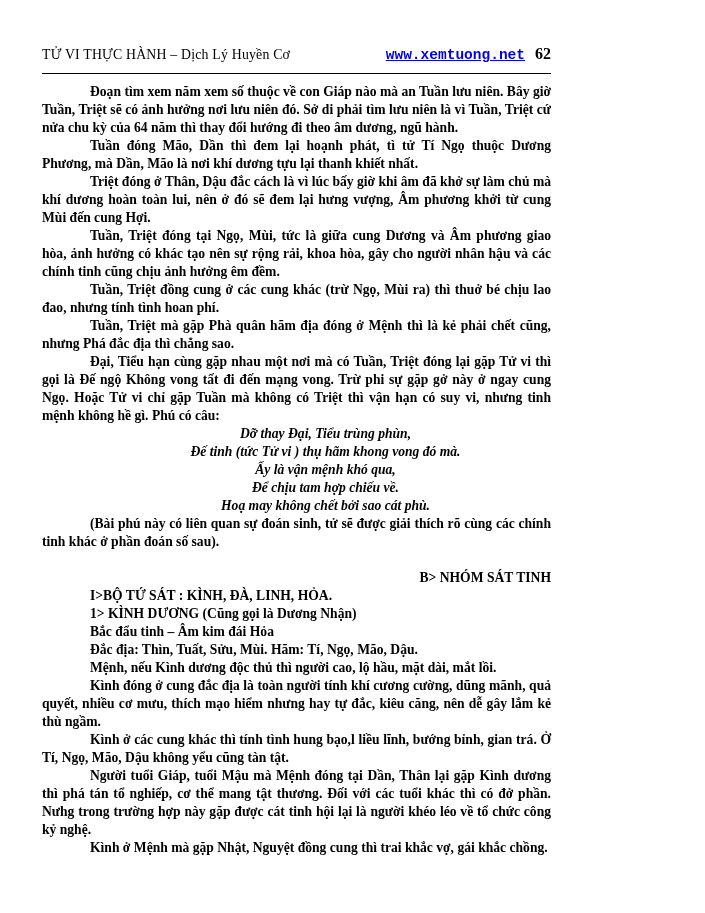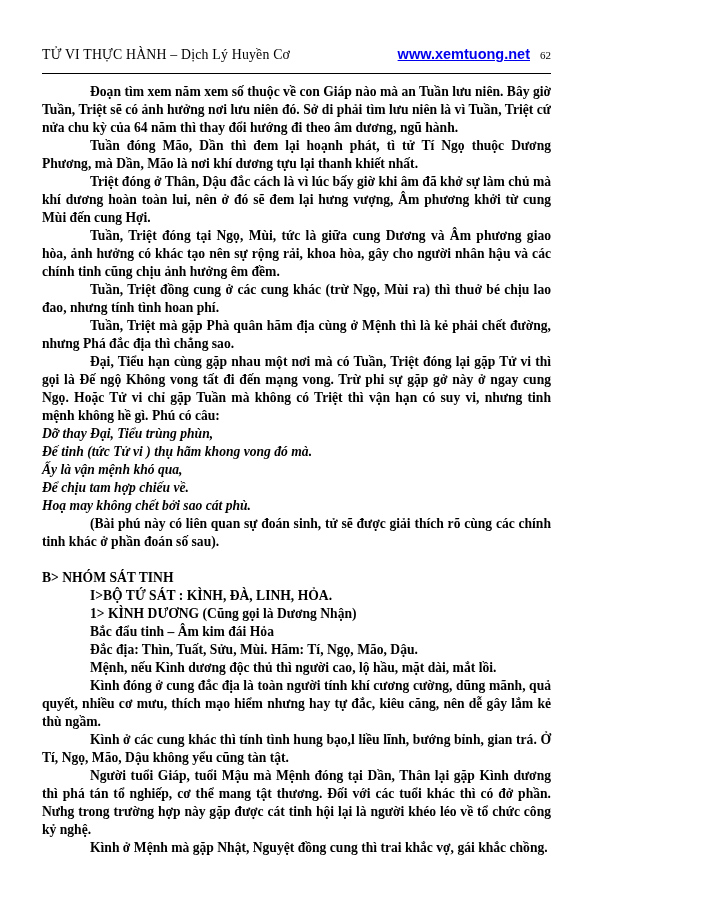--- a/index.html
+++ b/index.html
@@ -25,47 +25,48 @@
     font-size: 13.8px;
     letter-spacing: 0.2px;
     white-space: nowrap;
   }
   .header-right {
     display: flex;
     align-items: baseline;
     gap: 10px;
   }
   .site-link {
-    font-family: Liberation Sans, sans-serif;
+    font-family: Liberation Mono, monospace;
     font-weight: bold;
     font-size: 14.5px;
     color: #0000ee;
     text-decoration: underline;
     cursor: pointer;
   }
-  .page-number { font-size: 11px; }
+  .page-number { font-size: 16px; font-weight: bold; }
   .rule {
     border: none;
     border-top: 1.7px solid #000000;
     margin: 9px 0 0 0;
   }
   .doc-body { margin-top: 9px; font-weight: bold; }
   .doc-body p {
     margin: 0;
     text-align: justify;
     text-indent: 48px;
   }
   .doc-body p.verse {
     text-indent: 0;
-    text-align: left;
+    margin-left: 58px;
+    text-align: center;
     font-style: italic;
   }
   .doc-body p.section-heading {
     text-indent: 0;
-    text-align: left;
+    text-align: right;
     margin-top: 18px;
   }
 </style>
 </head>
 <body>
 
 <div class="page">
   <div class="header">
     <span class="header-title">TỬ VI THỰC HÀNH – Dịch Lý Huyền Cơ</span>
     <span class="header-right">
@@ -73,21 +74,21 @@
       <span class="page-number">62</span>
     </span>
   </div>
   <hr class="rule">
   <div class="doc-body">
     <p class="body-para">Đoạn tìm xem năm xem số thuộc về con Giáp nào mà an Tuần lưu niên. Bây giờ Tuần, Triệt sẽ có ảnh hưởng nơi lưu niên đó. Sở di phải tìm lưu niên là vì Tuần, Triệt cứ nửa chu kỳ của 64 năm thì thay đổi hướng đi theo âm dương, ngũ hành.</p>
     <p class="body-para">Tuần đóng Mão, Dần thì đem lại hoạnh phát, tì tử Tí Ngọ thuộc Dương Phương, mà Dần, Mão là nơi khí dương tựu lại thanh khiết nhất.</p>
     <p class="body-para">Triệt đóng ở Thân, Dậu đắc cách là vì lúc bấy giờ khi âm đã khở sự làm chủ mà khí dương hoàn toàn lui, nên ở đó sẽ đem lại hưng vượng, Âm phương khởi từ cung Mùi đến cung Hợi.</p>
     <p class="body-para">Tuần, Triệt đóng tại Ngọ, Mùi, tức là giữa cung Dương và Âm phương giao hòa, ảnh hưởng có khác tạo nên sự rộng rải, khoa hòa, gây cho người nhân hậu và các chính tinh cũng chịu ảnh hưởng êm đềm.</p>
     <p class="body-para">Tuần, Triệt đồng cung ở các cung khác (trừ Ngọ, Mùi ra) thì thuở bé chịu lao đao, nhưng tính tình hoan phí.</p>
-    <p class="body-para">Tuần, Triệt mà gặp Phà quân hãm địa cùng ở Mệnh thì là kẻ phải chết đường, nhưng Phá đắc địa thì chẳng sao.</p>
+    <p class="body-para">Tuần, Triệt mà gặp Phà quân hãm địa đóng ở Mệnh thì là kẻ phải chết cũng, nhưng Phá đắc địa thì chẳng sao.</p>
     <p class="body-para">Đại, Tiểu hạn cùng gặp nhau một nơi mà có Tuần, Triệt đóng lại gặp Tử vi thì gọi là Đế ngộ Không vong tất đi đến mạng vong. Trừ phi sự gặp gở này ở ngay cung Ngọ. Hoặc Tử vi chỉ gặp Tuần mà không có Triệt thì vận hạn có suy vi, nhưng tinh mệnh không hề gì. Phú có câu:</p>
     <p class="verse">Dỡ thay Đại, Tiểu trùng phùn,</p>
     <p class="verse">Đế tinh (tức Tử vi ) thụ hãm khong vong đó mà.</p>
     <p class="verse">Ấy là vận mệnh khó qua,</p>
     <p class="verse">Để chịu tam hợp chiếu về.</p>
     <p class="verse">Hoạ may không chết bởi sao cát phù.</p>
     <p class="body-para">(Bài phú này có liên quan sự đoán sinh, tử sẽ được giải thích rõ cùng các chính tinh khác ở phần đoán số sau).</p>
     <p class="section-heading">B&gt; NHÓM SÁT TINH</p>
     <p class="body-para">I&gt;BỘ TỨ SÁT : KÌNH, ĐÀ, LINH, HỎA.</p>
     <p class="body-para">1&gt;  KÌNH DƯƠNG (Cũng gọi là Dương Nhận)</p>

